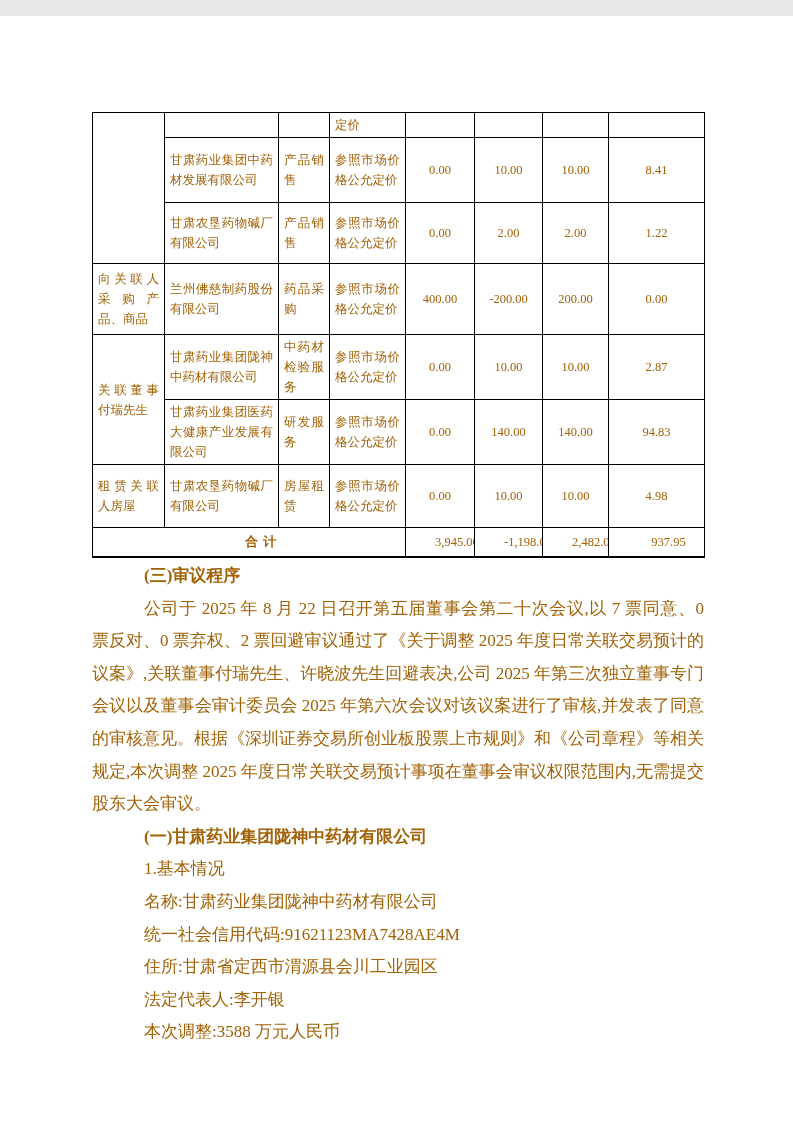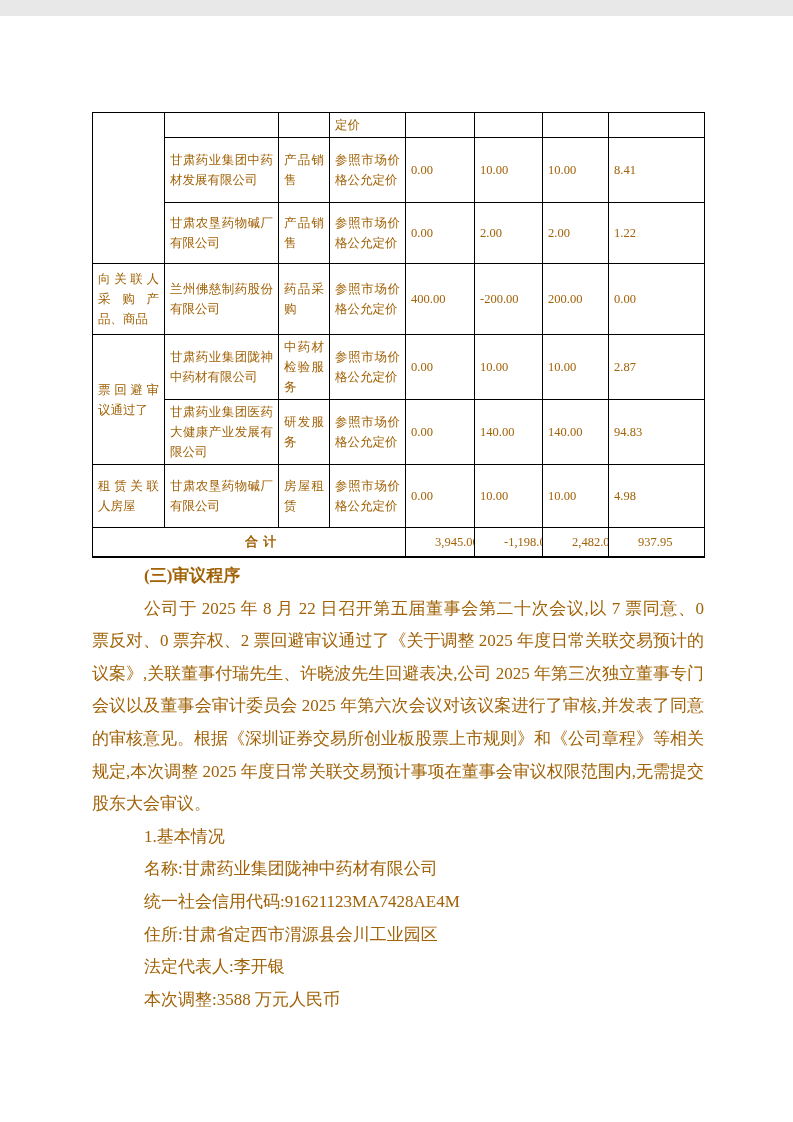--- a/index.html
+++ b/index.html
@@ -21,21 +21,21 @@
   }
   tr.r0 td { height:18px; }
   tr.r1 td { height:60px; }
   tr.r2 td { height:56px; }
   tr.r3 td { height:66px; }
   tr.r4 td { height:54px; }
   tr.r5 td { height:59px; }
   tr.r6 td { height:58px; }
   tr.rt td { height:24px; border-bottom-width:2px;padding-left:29px; }
   td.cat, td.co, td.ty, td.pr { text-align:justify; text-justify:inter-character; }
-  td.num { }
+  td.num { text-align:center; }
   td.total-label { text-align:center; font-weight:bold; font-size:13px; letter-spacing:1px; }
 
   
   .textblock { font-size:17px; line-height:32.6px; margin-top:2px; }
   .h { font-weight:bold; text-indent:52px; }
   .para { margin:0; text-indent:52px; text-align:justify; text-justify:inter-character; }
   .line { text-indent:52px; }
 </style>
 </head>
 <body>
@@ -87,21 +87,21 @@
           <td class="cat">向关联人采购产品、商品</td>
           <td class="co">兰州佛慈制药股份有限公司</td>
           <td class="ty">药品采购</td>
           <td class="pr">参照市场价格公允定价</td>
           <td class="num">400.00</td>
           <td class="num">-200.00</td>
           <td class="num">200.00</td>
           <td class="num">0.00</td>
         </tr>
         <tr class="r4">
-          <td class="cat" rowspan="2">票回避审议通过了</td>
+          <td class="cat" rowspan="2">关联董事付瑞先生</td>
           <td class="co">甘肃药业集团陇神中药材有限公司</td>
           <td class="ty">中药材检验服务</td>
           <td class="pr">参照市场价格公允定价</td>
           <td class="num">0.00</td>
           <td class="num">10.00</td>
           <td class="num">10.00</td>
           <td class="num">2.87</td>
         </tr>
         <tr class="r5">
           <td class="co">甘肃药业集团医药大健康产业发展有限公司</td>
@@ -128,20 +128,21 @@
           <td class="num">-1,198.00</td>
           <td class="num">2,482.00</td>
           <td class="num">937.95</td>
         </tr>
       </tbody>
     </table>
 
     <div class="textblock">
       <div class="h">(三)审议程序</div>
       <p class="para">公司于 2025 年 8 月 22 日召开第五届董事会第二十次会议,以 7 票同意、0 票反对、0 票弃权、2 票回避审议通过了《关于调整 2025 年度日常关联交易预计的议案》,关联董事付瑞先生、许晓波先生回避表决,公司 2025 年第三次独立董事专门会议以及董事会审计委员会 2025 年第六次会议对该议案进行了审核,并发表了同意的审核意见。根据《深圳证券交易所创业板股票上市规则》和《公司章程》等相关规定,本次调整 2025 年度日常关联交易预计事项在董事会审议权限范围内,无需提交股东大会审议。</p>
+      <div class="h">(一)甘肃药业集团陇神中药材有限公司</div>
       <div class="line">1.基本情况</div>
       <div class="line">名称:甘肃药业集团陇神中药材有限公司</div>
       <div class="line">统一社会信用代码:91621123MA7428AE4M</div>
       <div class="line">住所:甘肃省定西市渭源县会川工业园区</div>
       <div class="line">法定代表人:李开银</div>
       <div class="line">本次调整:3588 万元人民币</div>
     </div>
 
   </div>
 </div>

